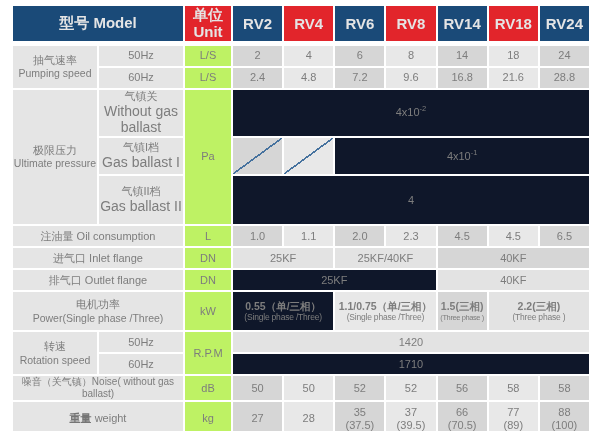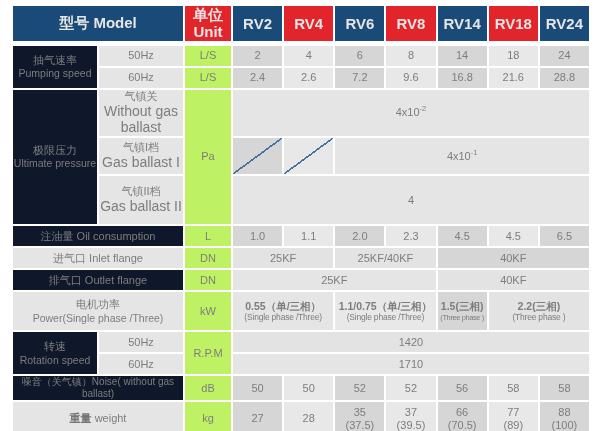--- a/index.html
+++ b/index.html
@@ -16,26 +16,26 @@
   th.unitcell{font-size:12px;line-height:1.15;}
   tr.spacer td{height:1px;background:transparent;}
   
   tr.rh20 td{height:20px;}
   tr.rh32 td{height:32px;}
   tr.rh36 td{height:36px;}
   tr.rh31 td{height:48px;}
   tr.rh38 td{height:38px;}
   tr.rh33 td{height:33px;}
   
-  .lab-a{background:#0f172a;}
+  .lab-a{background:#e5e5e5;}
   .lab-b{background:#e5e5e5;}
   .unit{background:#bef264;}
   .v-d{background:#d6d6d6;}
   .v-l{background:#e8e8e8;}
-  .v-s{background:#e5e5e5;margin-top:12px;}
+  .v-s{background:#0f172a;margin-top:12px;}
   .v-l2{background:#e3e3e3;}
   
   td{color:#7d7d7d;font-size:11px;line-height:1.2;}
   .en{font-size:10.5px;}
   .small{font-size:14px;}
   .tinylabel{font-size:10px;}
   .boldcn{font-weight:bold;color:#757575;font-family:Liberation Serif, serif;}
   sup{font-size:7.5px;vertical-align:super;line-height:0;}
   .power-line1{font-size:10.5px;white-space:nowrap;font-weight:bold;}
   .power-line2{font-size:8.5px;white-space:nowrap;letter-spacing:-0.2px;}
@@ -96,21 +96,21 @@
       <td class="v-l">8</td>
       <td class="v-d">14</td>
       <td class="v-l">18</td>
       <td class="v-d">24</td>
     </tr>
 
     <tr class="rh20">
       <td class="lab-b">60Hz</td>
       <td class="unit">L/S</td>
       <td class="v-d">2.4</td>
-      <td class="v-l">2.6</td>
+      <td class="v-l">4.8</td>
       <td class="v-d">7.2</td>
       <td class="v-l">9.6</td>
       <td class="v-d">16.8</td>
       <td class="v-l">21.6</td>
       <td class="v-d">28.8</td>
     </tr>
 
     <tr class="rh32">
       <td class="lab-a" rowspan="3">
         <div>极限压力</div>

